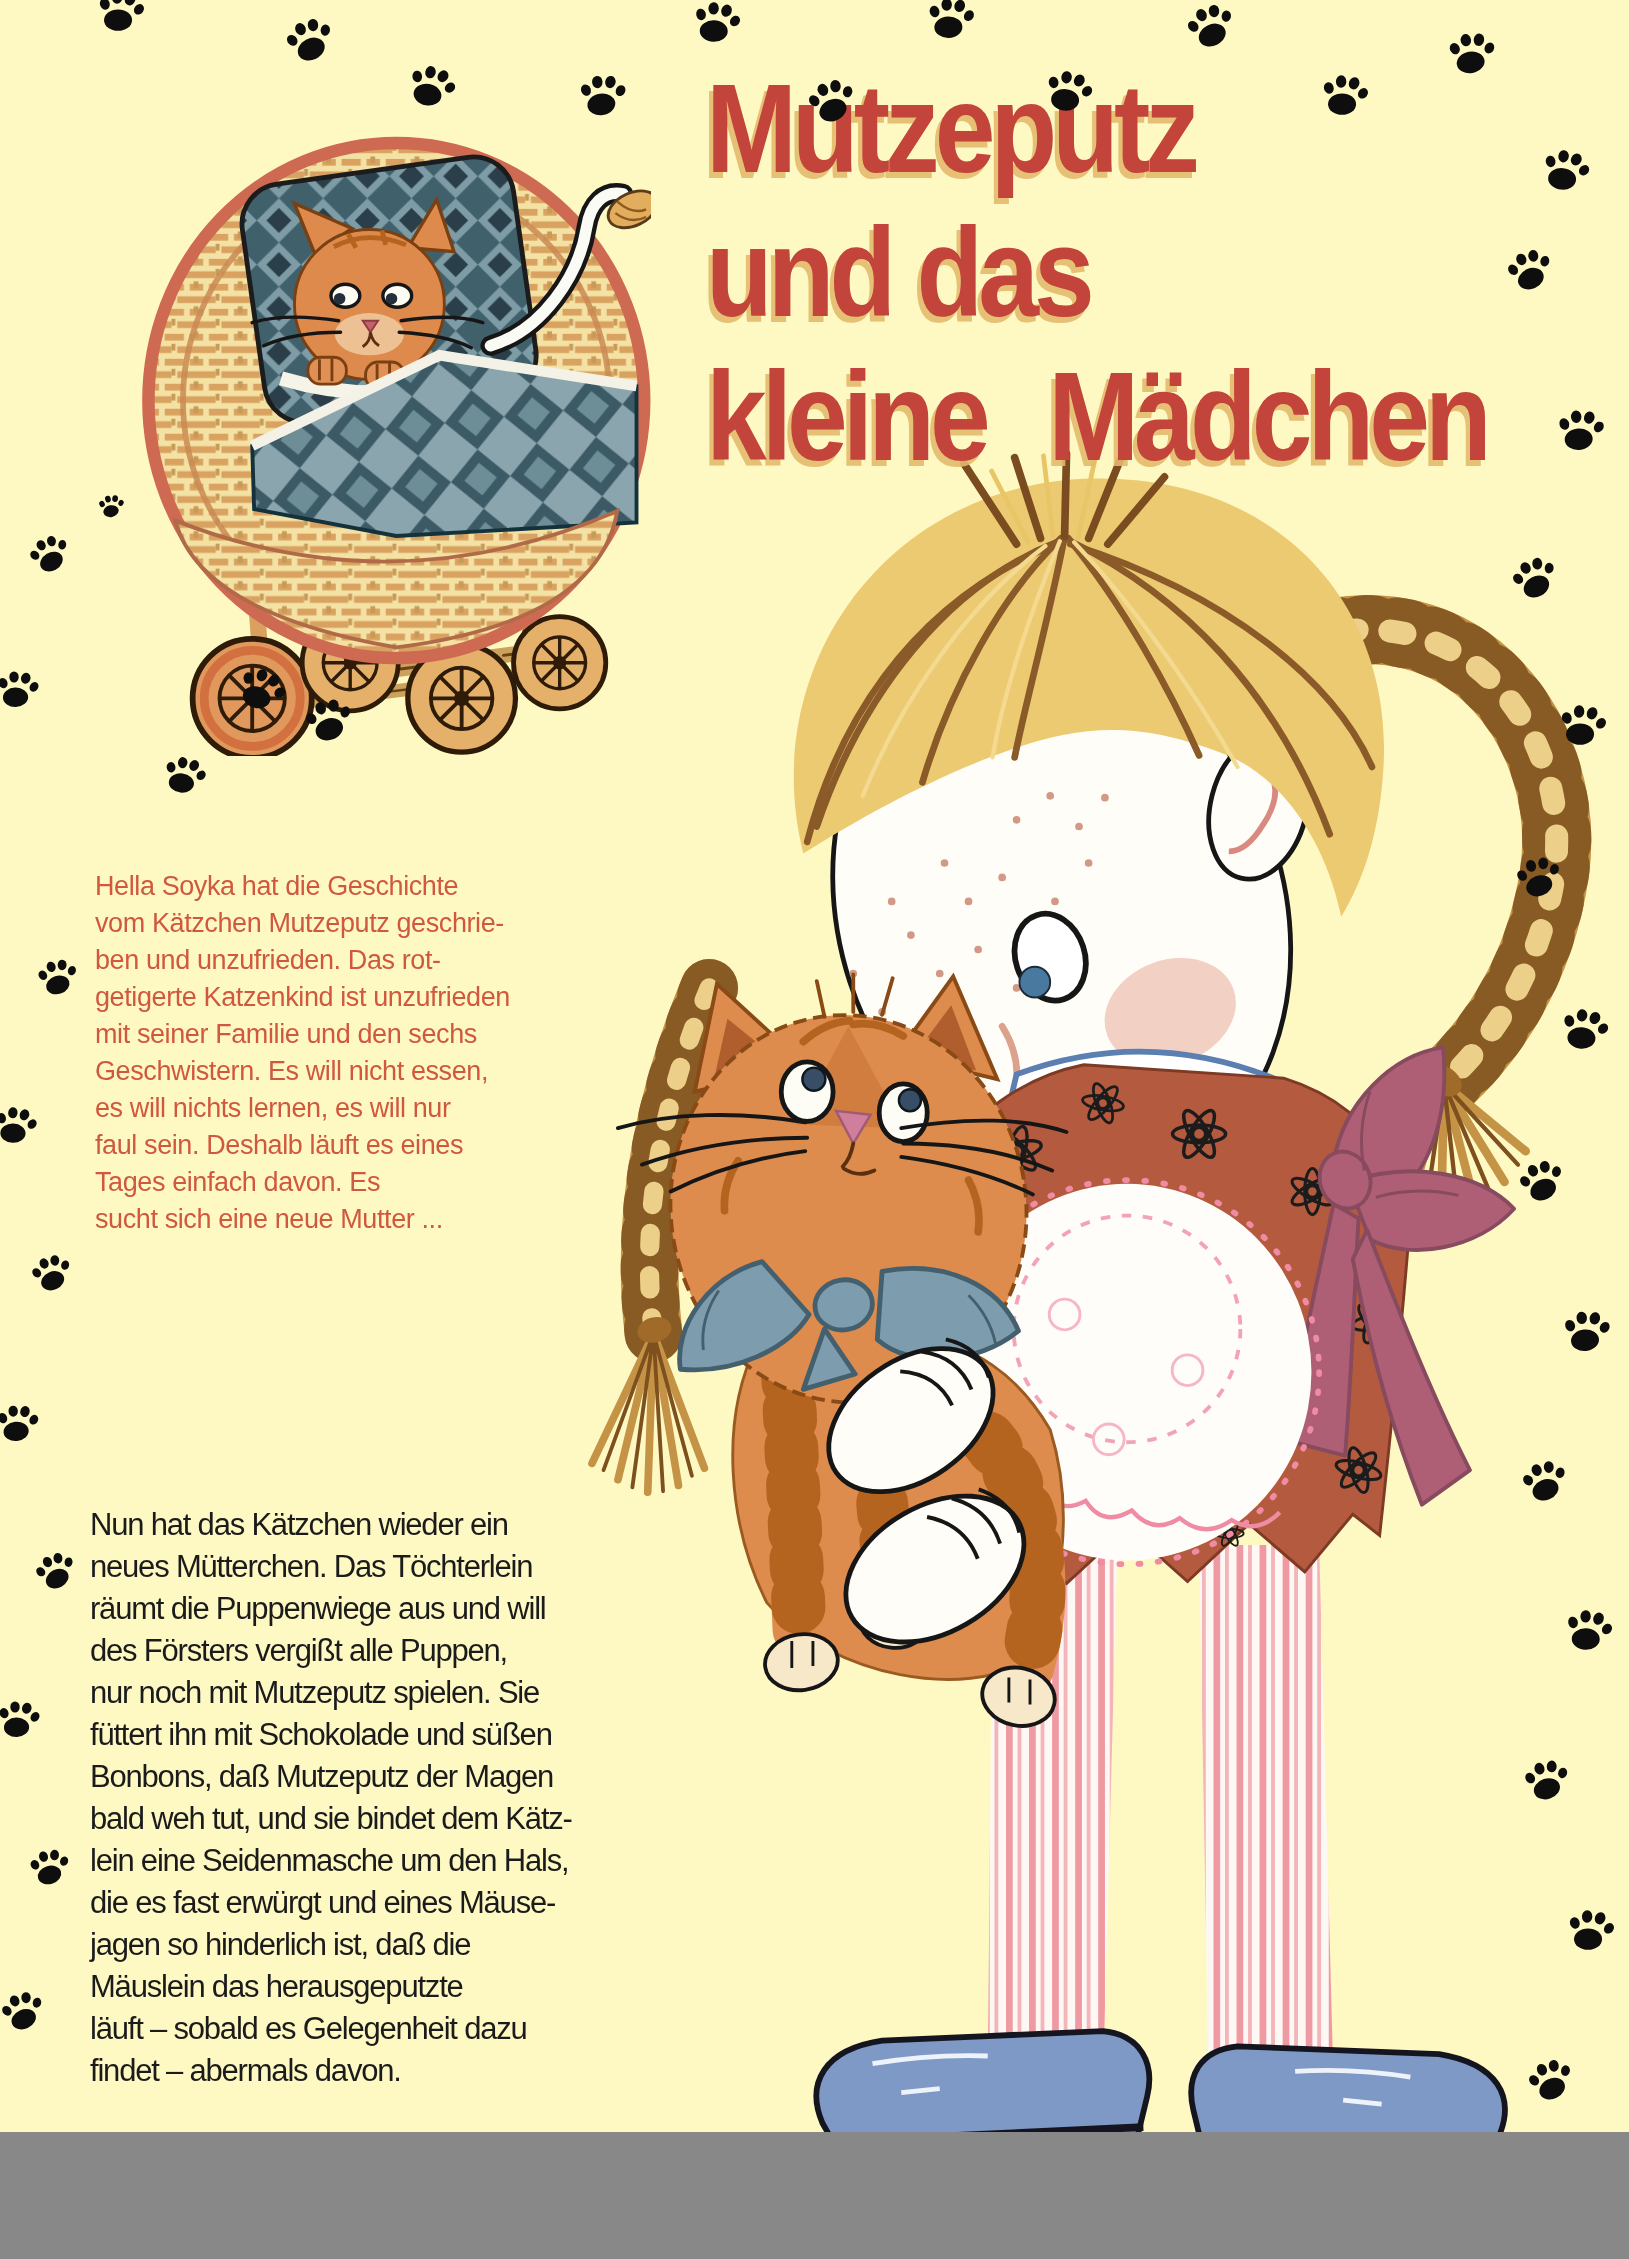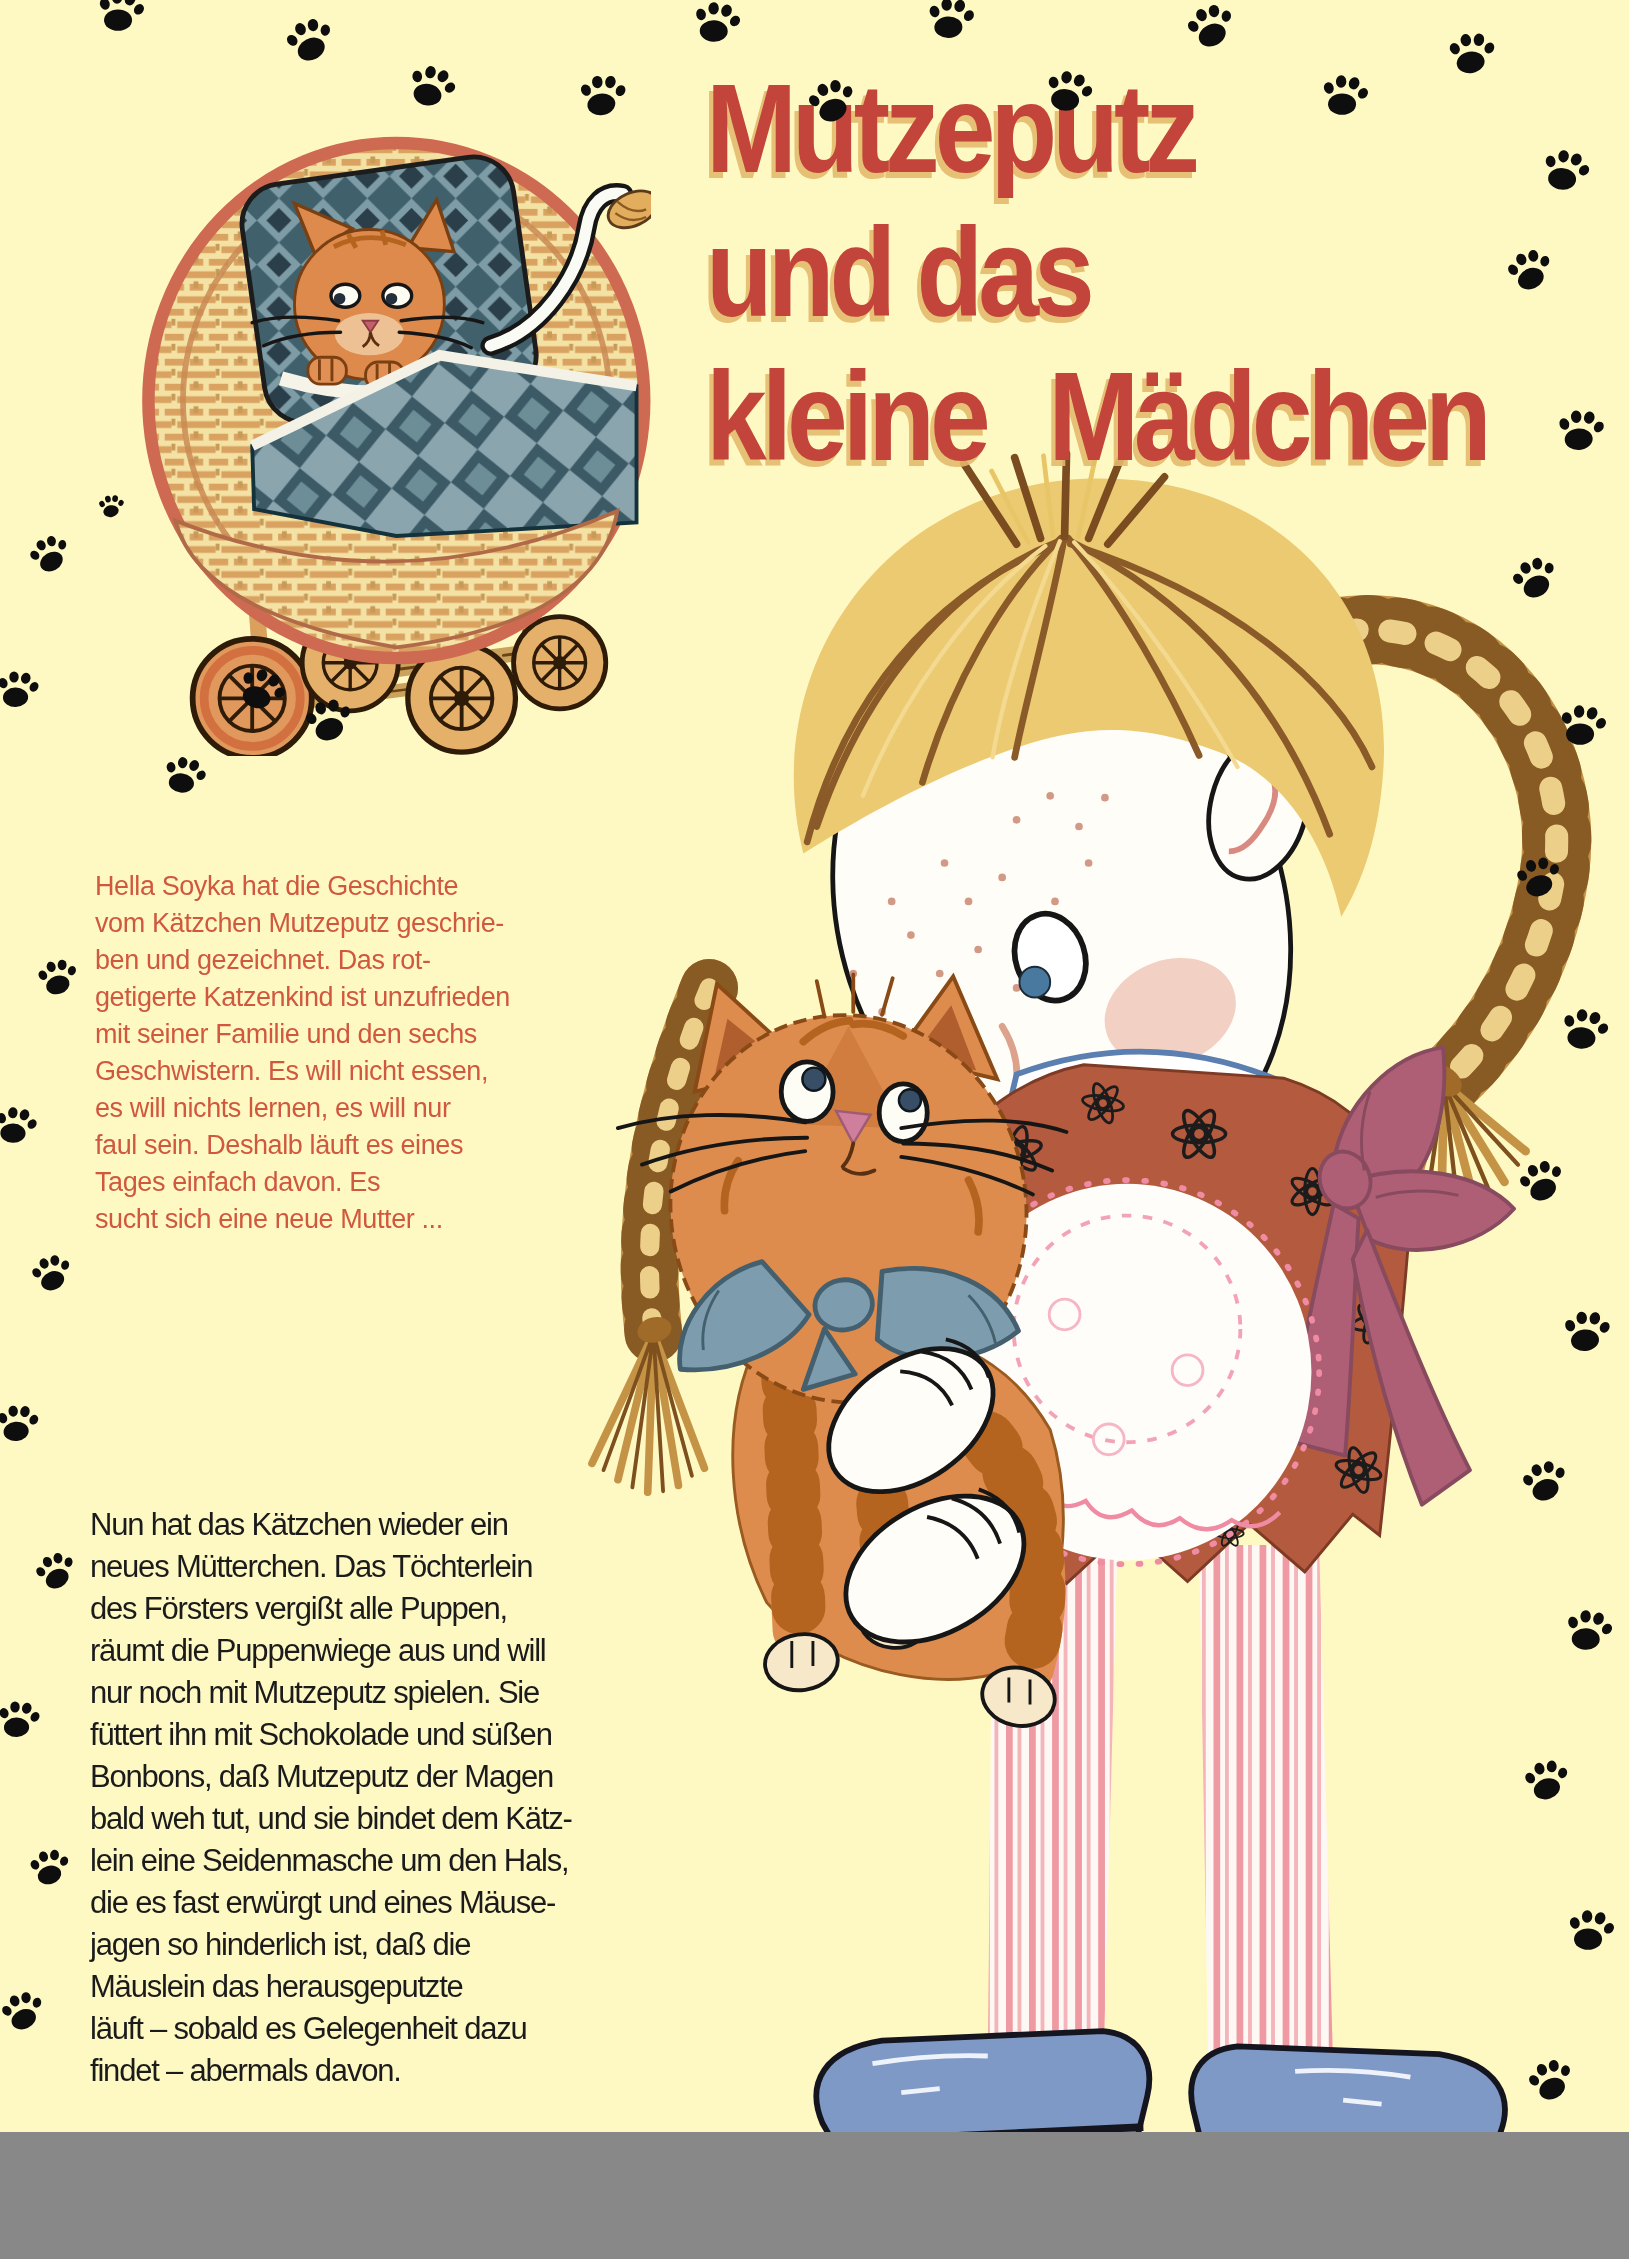--- a/index.html
+++ b/index.html
@@ -46,35 +46,35 @@
 
   <div class="title">
     <div class="title-line">Mutzeputz</div>
     <div class="title-line">und das</div>
     <div class="title-line wide">kleine Mädchen</div>
   </div>
 
   <div class="intro">
     <div class="intro-line">Hella Soyka hat die Geschichte</div>
     <div class="intro-line">vom Kätzchen Mutzeputz geschrie-</div>
-    <div class="intro-line">ben und gezeichnet. Das rot-</div>
+    <div class="intro-line">ben und unzufrieden. Das rot-</div>
     <div class="intro-line">getigerte Katzenkind ist unzufrieden</div>
     <div class="intro-line">mit seiner Familie und den sechs</div>
     <div class="intro-line">Geschwistern. Es will nicht essen,</div>
     <div class="intro-line">es will nichts lernen, es will nur</div>
     <div class="intro-line">faul sein. Deshalb läuft es eines</div>
     <div class="intro-line">Tages einfach davon. Es</div>
     <div class="intro-line">sucht sich eine neue Mutter ...</div>
   </div>
 
   <div class="story">
     <div class="story-line">Nun hat das Kätzchen wieder ein</div>
     <div class="story-line">neues Mütterchen. Das Töchterlein</div>
+    <div class="story-line">räumt die Puppenwiege aus und will</div>
     <div class="story-line">des Försters vergißt alle Puppen,</div>
-    <div class="story-line">räumt die Puppenwiege aus und will</div>
     <div class="story-line">nur noch mit Mutzeputz spielen. Sie</div>
     <div class="story-line">füttert ihn mit Schokolade und süßen</div>
     <div class="story-line">Bonbons, daß Mutzeputz der Magen</div>
     <div class="story-line">bald weh tut, und sie bindet dem Kätz-</div>
     <div class="story-line">lein eine Seidenmasche um den Hals,</div>
     <div class="story-line">die es fast erwürgt und eines Mäuse-</div>
     <div class="story-line">jagen so hinderlich ist, daß die</div>
     <div class="story-line">Mäuslein das herausgeputzte</div>
     <div class="story-line">läuft – sobald es Gelegenheit dazu</div>
     <div class="story-line">findet – abermals davon.</div>

